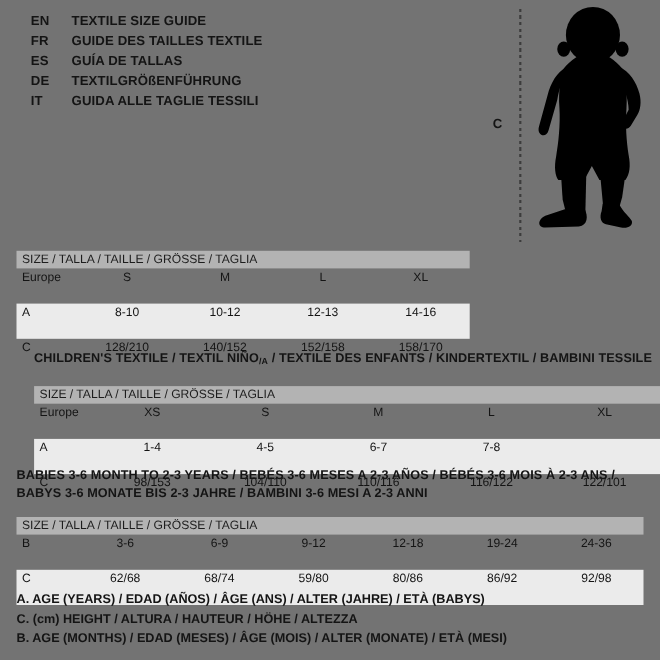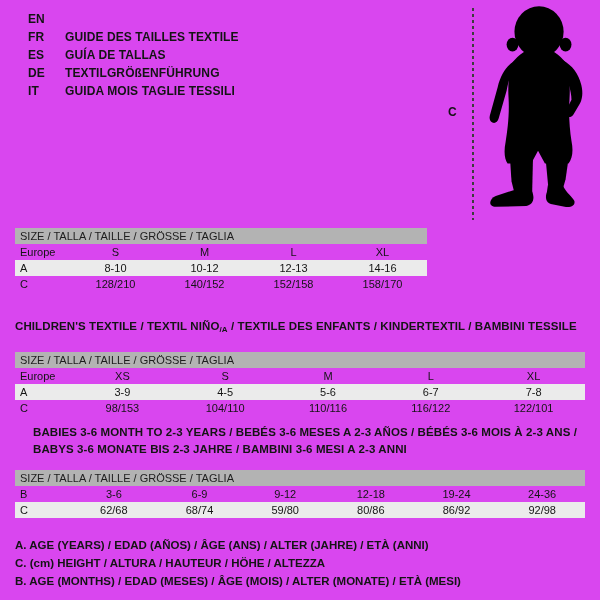--- a/index.html
+++ b/index.html
@@ -4,89 +4,90 @@
 <style>
   * { margin:0; padding:0; box-sizing:border-box; }
   html,body { width:600px; height:600px; }
   body {
     font-family:"Liberation Sans", sans-serif;
     background:#ffffff;
     color:#141414;
     position:relative;
     overflow:hidden;
   }
-  .page { position:absolute; inset:0; width:600px; height:600px; background:#d946ef; }
+  .page { position:absolute; inset:0; width:600px; height:600px; background:#737373; }
 
   
   .lang-block { position:absolute; left:28px; top:10px; }
   .lang-row { display:flex; height:18px; line-height:18px; font-size:12px; font-weight:bold; letter-spacing:0.1px; }
   .lang-code { width:37px; }
 
   
   .height-line {
     position:absolute; left:472px; top:8px; width:2px; height:212px;
     background:repeating-linear-gradient(to bottom, #3c3c3c 0 3px, transparent 3px 6px);
   }
   .figure-label { position:absolute; left:448px; top:105px; font-size:12px; font-weight:bold; }
   .baby-svg { position:absolute; left:482px; top:4px; }
 
   
   .section { position:absolute; left:15px; }
   .section-title { font-size:11.5px; font-weight:bold; line-height:14px; letter-spacing:0.1px; white-space:nowrap; }
-  .section-title.two-line { line-height:17px; white-space:normal;margin-left:18px; }
+  .section-title.two-line { line-height:17px; white-space:normal; }
   .sub-a { font-size:8px; vertical-align:-2px; }
 
   .size-table { width:100%; }
   .size-header-bar {
     height:16px; line-height:16px; padding-left:5px;
     background:#b3b3b3; color:#1d1d1d; font-size:11px;
   }
-  .t-row { display:grid; height:16px; line-height:16px; font-size:11px; }
+  .t-row { display:grid; height:32px; line-height:16px; font-size:11px; }
   .t-row.cols4 { grid-template-columns:56px repeat(4,1fr); }
   .t-row.cols5 { grid-template-columns:56px repeat(5,1fr); }
   .t-row.cols6 { grid-template-columns:56px repeat(6,1fr); }
   .t-row.shaded { background:#ebebeb; }
   .row-label { padding-left:5px; text-align:left; }
   .t-cell { text-align:center; }
 
   #section-junior   { top:212px; width:412px; }
   #section-junior   .size-table { margin-top:16px; }
-  #section-children { top:319px; width:570px; }
+  #section-children { top:319px; width:570px;margin-left:16px; }
   #section-children .size-table { margin-top:15px; }
   #section-babies   { top:424px; width:570px; }
   #section-babies   .size-table { margin-top:12px; }
 
   
   .footnotes { position:absolute; left:15px; top:536px; }
   .footnote { height:18px; line-height:18px; font-size:11.5px; font-weight:bold; white-space:nowrap; }
 </style>
 </head>
 <body>
 
 <div class="page">
 
   <div class="lang-block">
     <div class="lang-row">
       <span class="lang-code">EN</span>
+      <span class="lang-title">TEXTILE SIZE GUIDE</span>
     </div>
     <div class="lang-row">
       <span class="lang-code">FR</span>
       <span class="lang-title">GUIDE DES TAILLES TEXTILE</span>
     </div>
     <div class="lang-row">
       <span class="lang-code">ES</span>
       <span class="lang-title">GUÍA DE TALLAS</span>
     </div>
     <div class="lang-row">
       <span class="lang-code">DE</span>
       <span class="lang-title">TEXTILGRÖßENFÜHRUNG</span>
     </div>
     <div class="lang-row">
       <span class="lang-code">IT</span>
-      <span class="lang-title">GUIDA MOIS TAGLIE TESSILI</span>
+      <span class="lang-title">GUIDA ALLE TAGLIE TESSILI</span>
     </div>
   </div>
 
   <div class="height-line"></div>
   <div class="figure-label">C</div>
   <svg class="baby-svg" width="118" height="212" viewBox="0 0 120 215" fill="#000">
 
     <ellipse cx="58" cy="28" rx="25" ry="26"></ellipse>
 
     <ellipse cx="31" cy="41" rx="6" ry="7"></ellipse>
@@ -163,23 +164,22 @@
       <div class="t-row cols5">
         <span class="row-label">Europe</span>
         <span class="t-cell">XS</span>
         <span class="t-cell">S</span>
         <span class="t-cell">M</span>
         <span class="t-cell">L</span>
         <span class="t-cell">XL</span>
       </div>
       <div class="t-row cols5 shaded">
         <span class="row-label">A</span>
-        <span class="t-cell">3-9</span>
+        <span class="t-cell">1-4</span>
         <span class="t-cell">4-5</span>
-        <span class="t-cell">5-6</span>
         <span class="t-cell">6-7</span>
         <span class="t-cell">7-8</span>
       </div>
       <div class="t-row cols5">
         <span class="row-label">C</span>
         <span class="t-cell">98/153</span>
         <span class="t-cell">104/110</span>
         <span class="t-cell">110/116</span>
         <span class="t-cell">116/122</span>
         <span class="t-cell">122/101</span>
@@ -209,18 +209,18 @@
         <span class="t-cell">68/74</span>
         <span class="t-cell">59/80</span>
         <span class="t-cell">80/86</span>
         <span class="t-cell">86/92</span>
         <span class="t-cell">92/98</span>
       </div>
     </div>
   </div>
 
   <div class="footnotes">
-    <div class="footnote">A. AGE (YEARS) / EDAD (AÑOS) / ÂGE (ANS) / ALTER (JAHRE) / ETÀ (ANNI)</div>
+    <div class="footnote">A. AGE (YEARS) / EDAD (AÑOS) / ÂGE (ANS) / ALTER (JAHRE) / ETÀ (BABYS)</div>
     <div class="footnote">C. (cm) HEIGHT / ALTURA / HAUTEUR / HÖHE / ALTEZZA</div>
     <div class="footnote">B. AGE (MONTHS) / EDAD (MESES) / ÂGE (MOIS) / ALTER (MONATE) / ETÀ (MESI)</div>
   </div>
 
 </div>
 
 </body></html>

